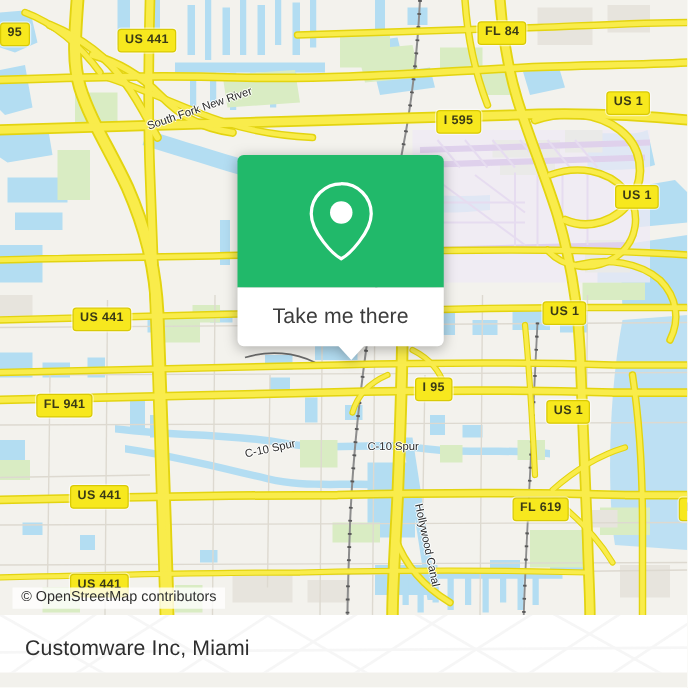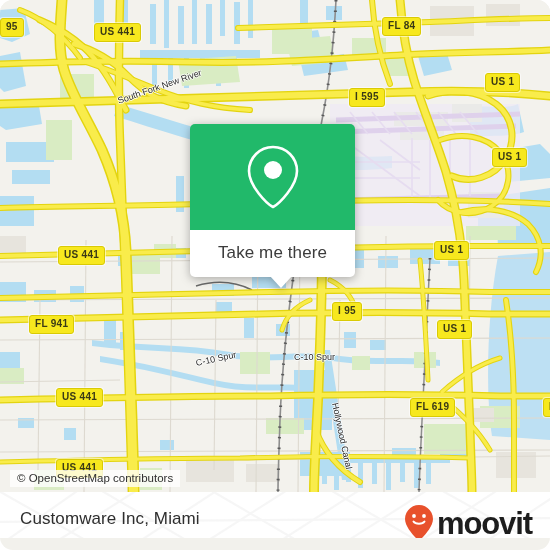--- a/index.html
+++ b/index.html
@@ -7,21 +7,20 @@
     padding: 0;
     background: #ffffff;
   }
   #app {
     position: relative;
     width: 550px;
     height: 550px;
     overflow: hidden;
     font-family: "Liberation Sans", sans-serif;
     background: #f2f1ec;
-    border-radius: 13px;
   }
 
   
   #map {
     position: absolute;
     left: 0; top: 0;
     width: 550px;
     height: 492px;
     overflow: hidden;
     background: #f3f2ed;
@@ -529,24 +528,15 @@
         <line x1="90" y1="-8" x2="210" y2="62"></line>
         <line x1="200" y1="-8" x2="320" y2="62"></line>
         <line x1="320" y1="-8" x2="440" y2="62"></line>
         <line x1="430" y1="-8" x2="556" y2="62"></line>
         <line x1="-10" y1="30" x2="560" y2="26"></line>
       </g>
     </svg>
 
     <div id="place-name">Customware Inc, Miami</div>
 
-    <div id="moovit-logo">
-      <svg width="30" height="38" viewBox="0 0 30 38">
-        <path d="M15,1 C7.3,1 1,7.3 1,15 C1,24 13,35 15,37 C17,35 29,24 29,15 C29,7.3 22.7,1 15,1 Z" fill="#e8512c"></path>
-        <circle cx="10" cy="12" r="1.9" fill="#ffffff"></circle>
-        <circle cx="20" cy="12" r="1.9" fill="#ffffff"></circle>
-        <path d="M9.5,17.5 C11.5,20.5 18.5,20.5 20.5,17.5" fill="none" stroke="#ffffff" stroke-width="2" stroke-linecap="round"></path>
-      </svg>
-      <span id="moovit-word">moovit</span>
-    </div>
   </div>
 
 </div>
 
 </body></html>

